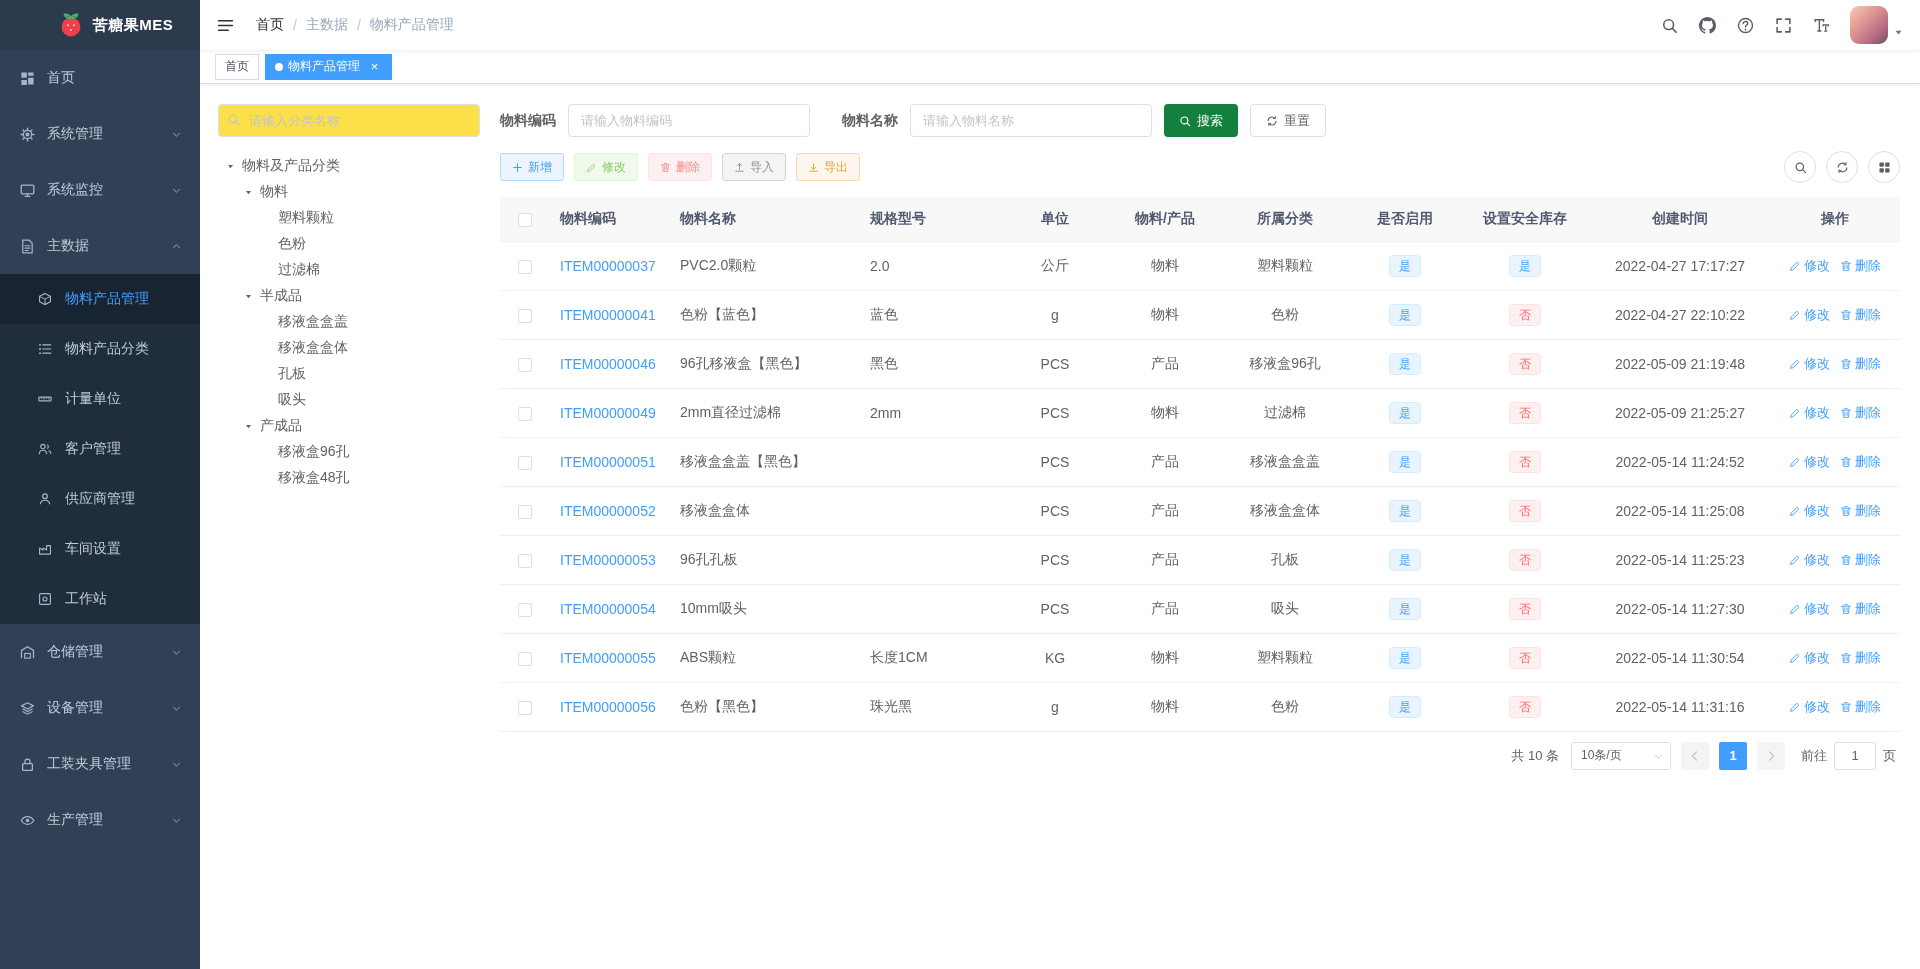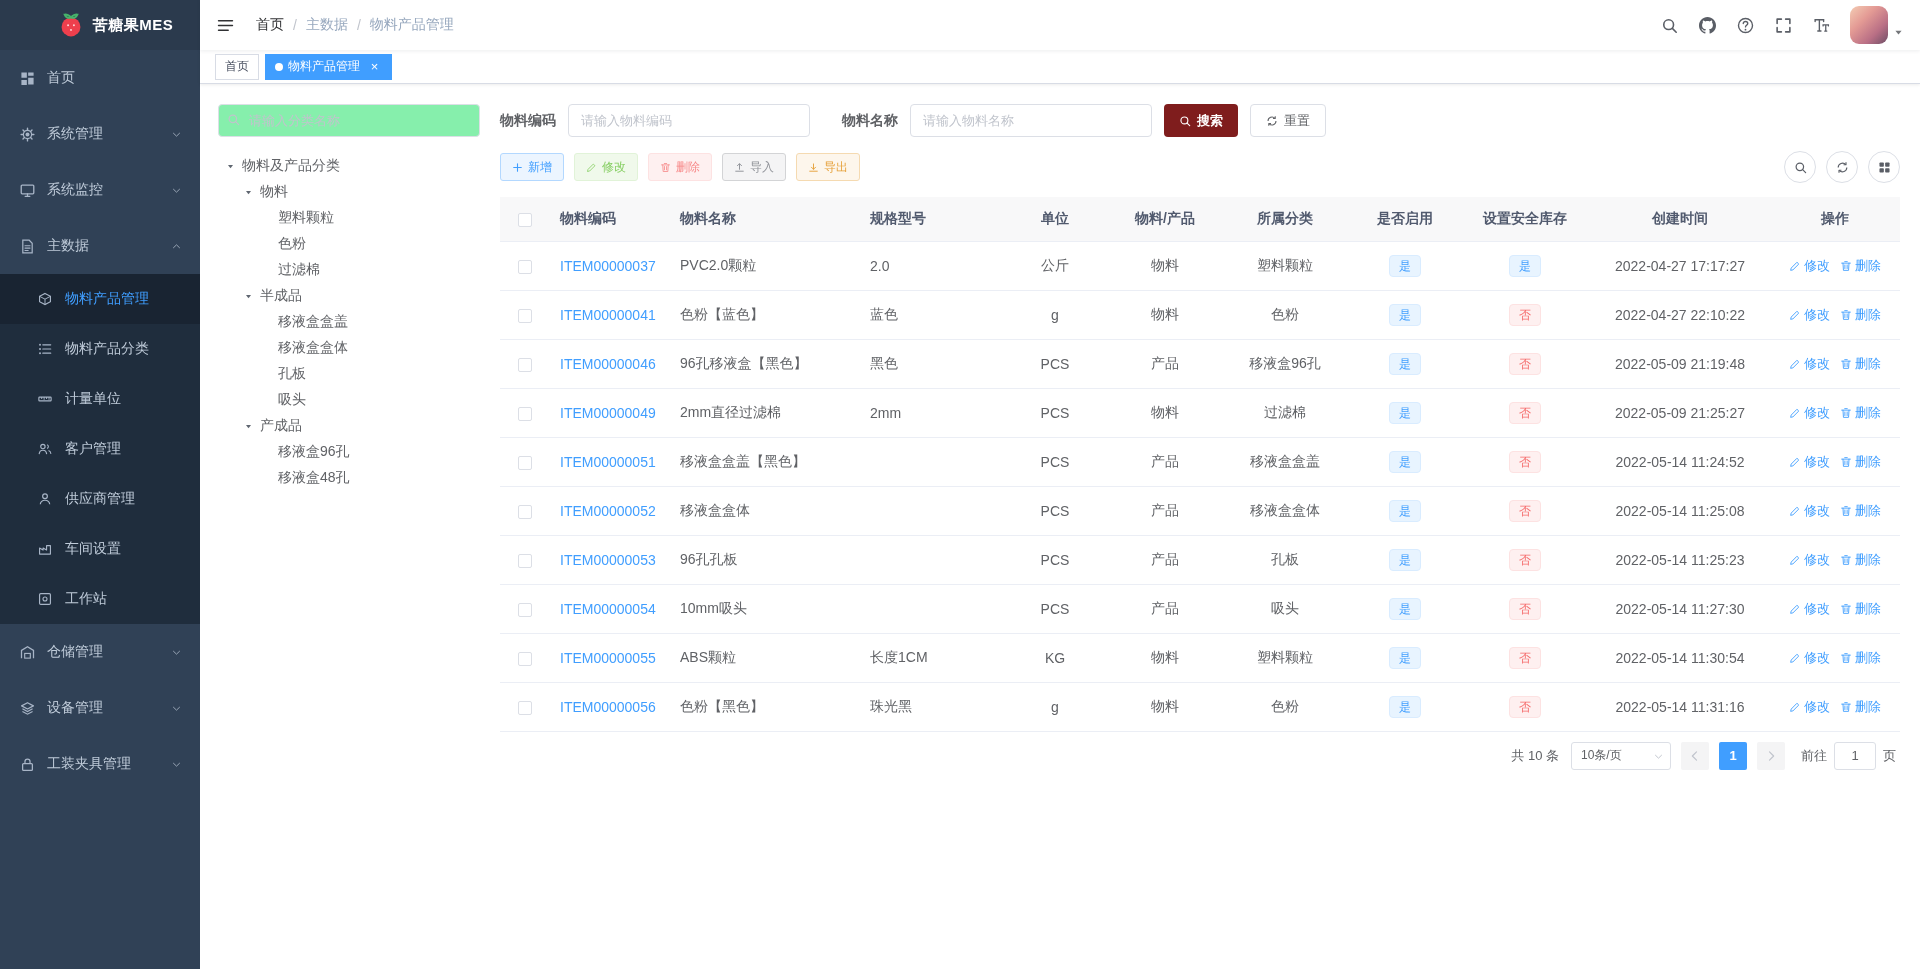--- a/index.html
+++ b/index.html
@@ -44,33 +44,33 @@
   .tags-view { height:34px; background:#fff; border-bottom:1px solid #d8dce5; box-shadow:0 1px 3px 0 rgba(0,0,0,.08); display:flex; align-items:center; padding:0 15px; gap:6px; position:relative; z-index:2; }
   .tag-item { height:26px; display:inline-flex; align-items:center; border:1px solid #d8dce5; background:#fff; color:#495060; font-size:12px; padding:0 9px; cursor:pointer; white-space:nowrap; }
   .tag-item.active { background:#409eff; border-color:#409eff; color:#fff; }
   .tag-item .dot { width:8px; height:8px; border-radius:50%; background:#fff; margin-right:5px; }
   .tab-close { margin-left:7px; width:15px; height:15px; border-radius:50%; display:flex; align-items:center; justify-content:center; font-size:13px; line-height:1; }
 
   
   .app-main { flex:1; display:flex; gap:20px; padding:20px 20px 0 18px; background:#fff; overflow:hidden; }
   .tree-col { width:262px; flex-shrink:0; }
   .tree-search { position:relative; }
-  .tree-search input { width:100%; height:33px; border:1px solid #dcdfe6; border-radius:4px; padding:0 10px 0 30px; font-size:13px; color:#606266; background:#86efac; }
+  .tree-search input { width:100%; height:33px; border:1px solid #dcdfe6; border-radius:4px; padding:0 10px 0 30px; font-size:13px; color:#606266; background:#fde047; }
   .ts-icon { position:absolute; left:9px; top:9px; color:#c0c4cc; pointer-events:none; }
   .tree { margin-top:16px; }
   .tree-node { height:26px; display:flex; align-items:center; font-size:14px; color:#606266; cursor:pointer; white-space:nowrap; }
   .tn-caret { width:24px; display:flex; justify-content:center; align-items:center; color:#5f6670; flex-shrink:0; }
 
   .table-col { flex:1; min-width:0; }
   .filter-row { display:flex; align-items:center; }
   .fgroup { display:flex; align-items:center; margin-right:32px; }
   .fgroup label { font-size:14px; font-weight:700; color:#606266; margin-right:12px; white-space:nowrap; }
   .fgroup input { width:242px; height:33px; border:1px solid #dcdfe6; border-radius:4px; padding:0 12px; font-size:13px; color:#606266; }
   .btn { height:33px; display:inline-flex; align-items:center; gap:6px; padding:0 15px; border-radius:4px; font-size:13px; }
-  .btn.primary { background:#7f1d1d; color:#fff;font-weight:bold; }
+  .btn.primary { background:#15803d; color:#fff; }
   .btn.default { background:#fff; border:1px solid #dcdfe6; color:#606266; margin-left:12px; }
 
   .toolbar-row { display:flex; margin-top:14px; }
   .tb-left { display:flex; align-items:center; }
   .mini { height:28px; display:inline-flex; align-items:center; gap:5px; padding:0 11px; border-radius:3px; font-size:12px; border:1px solid transparent; margin-right:10px; white-space:nowrap; }
   .b-add { color:#409eff; background:#ecf5ff; border-color:#b3d8ff; }
   .b-edit { color:#85ce61; background:#f0f9eb; border-color:#e1f3d8; }
   .b-delete { color:#f78989; background:#fef0f0; border-color:#fde2e2; }
   .b-import { color:#909399; background:#f4f4f5; border-color:#d3d4d6; }
   .b-export { color:#e6a23c; background:#fdf6ec; border-color:#f5dab1; }
@@ -264,20 +264,34 @@
           </span>
         </div>
         <div class="menu-item">
           <span class="mi-icon">
             <svg width="15" height="15" viewBox="0 0 16 16" fill="currentColor" xmlns="http://www.w3.org/2000/svg">
               <rect x="2.8" y="7" width="10.4" height="7.2" rx="1" fill="none" stroke="currentColor" stroke-width="1.35"></rect>
               <path d="M5.3 7V4.9a2.7 2.7 0 0 1 5.4 0V7" fill="none" stroke="currentColor" stroke-width="1.35"></path>
             </svg>
           </span>
           <span class="mi-label">工装夹具管理</span>
+          <span class="mi-arrow down">
+            <svg width="11" height="11" viewBox="0 0 16 16" fill="currentColor" xmlns="http://www.w3.org/2000/svg">
+              <path d="M3.6 6.2L8 10.4l4.4-4.2" fill="none" stroke="currentColor" stroke-width="1.4" stroke-linecap="round" stroke-linejoin="round"></path>
+            </svg>
+          </span>
+        </div>
+        <div class="menu-item">
+          <span class="mi-icon">
+            <svg width="15" height="15" viewBox="0 0 16 16" fill="currentColor" xmlns="http://www.w3.org/2000/svg">
+              <path d="M1.3 8S3.9 3.9 8 3.9 14.7 8 14.7 8 12.1 12.1 8 12.1 1.3 8 1.3 8z" fill="none" stroke="currentColor" stroke-width="1.25"></path>
+              <circle cx="8" cy="8" r="1.9"></circle>
+            </svg>
+          </span>
+          <span class="mi-label">生产管理</span>
           <span class="mi-arrow down">
             <svg width="11" height="11" viewBox="0 0 16 16" fill="currentColor" xmlns="http://www.w3.org/2000/svg">
               <path d="M3.6 6.2L8 10.4l4.4-4.2" fill="none" stroke="currentColor" stroke-width="1.4" stroke-linecap="round" stroke-linejoin="round"></path>
             </svg>
           </span>
         </div>
       </nav>
   </aside>
 
   <div class="main">

